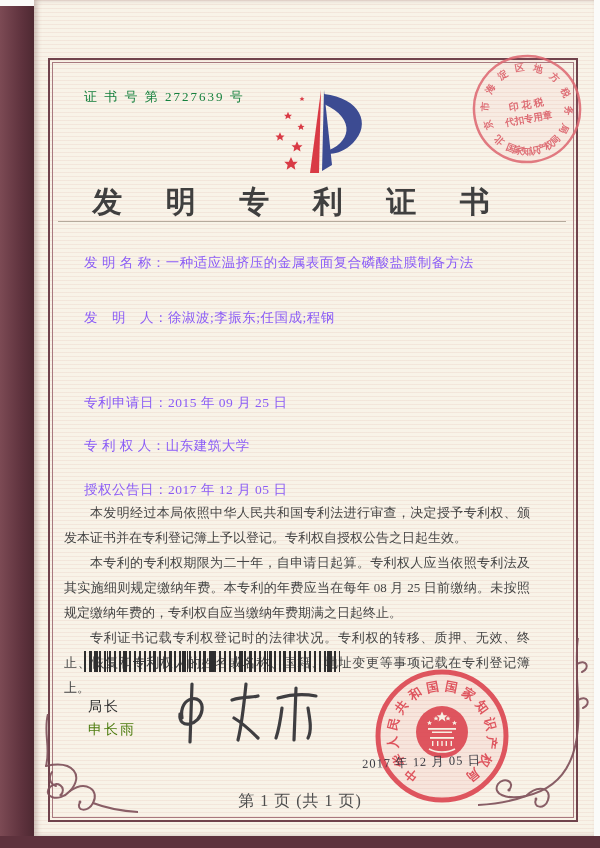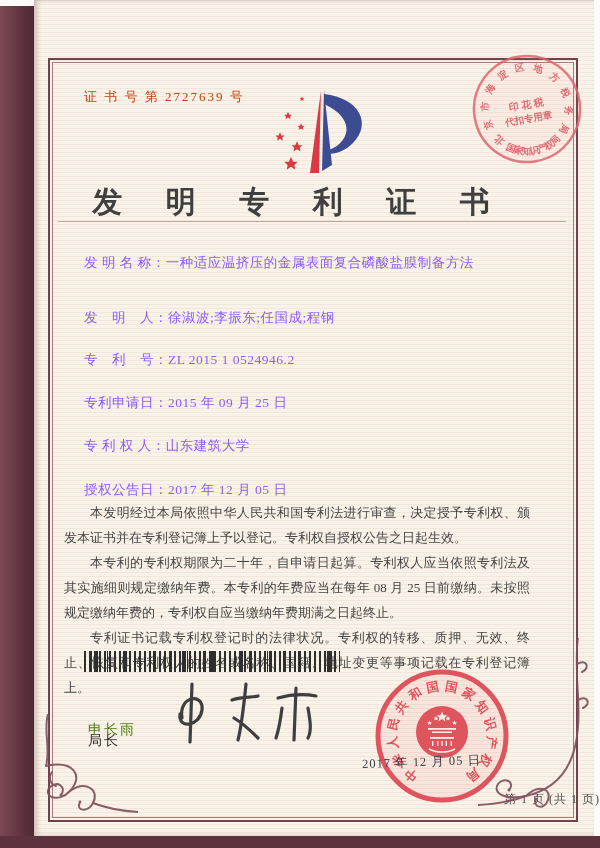--- a/index.html
+++ b/index.html
@@ -7,45 +7,45 @@
         overflow:hidden;font-family:"Liberation Serif",serif;}
   .spine{position:absolute;left:0;top:6px;width:34px;height:842px;
          background:linear-gradient(90deg,#7c4a54 0%,#5e323d 65%,#4e2932 100%);}
   .bottom-band{position:absolute;left:0;top:836px;width:600px;height:12px;background:#5e323d;}
   .paper{position:absolute;left:34px;top:0;width:560px;height:836px;background-color:#f8f3e8;
          background-image:repeating-linear-gradient(180deg,rgba(216,160,150,0.16) 0px,
            rgba(216,160,150,0.16) 1px,rgba(0,0,0,0) 1px,rgba(0,0,0,0) 4px);
          box-shadow:inset 3px 0 5px rgba(90,50,55,.28);}
   .frame-outer{position:absolute;left:48px;top:58px;width:526px;height:760px;border:2px solid #70434c;}
   .frame-inner{position:absolute;inset:2px;border:1px solid #a8797f;}
-  .cert-no{position:absolute;left:84px;top:88px;font-size:13px;letter-spacing:2px;color:#c2410c;}
+  .cert-no{position:absolute;left:84px;top:88px;font-size:13px;letter-spacing:2px;color:#15803d;}
   .logo{position:absolute;left:258px;top:86px;}
   .title{position:absolute;left:0;top:182px;width:100%;text-align:center;font-size:30px;
          font-weight:bold;color:#3f3f3f;letter-spacing:18px;box-sizing:border-box;
          white-space:nowrap;}
   .title-rule{position:absolute;left:58px;top:221px;width:508px;height:1px;background:#b5aa9c;}
   .field{position:absolute;left:84px;font-size:13.5px;color:#8b5cf6;letter-spacing:0.5px;white-space:nowrap;}
   .f1{top:254px}.f2{top:309px}.f3{top:351px}.f4{top:394px}.f5{top:437px}.f6{top:481px}
   .paras{position:absolute;left:64px;top:500px;width:466px;font-size:13px;line-height:25px;
          color:#454545;text-align:justify;}
   .paras p{margin:0;text-indent:2em;}
   .barcode{position:absolute;left:84px;top:651px;width:256px;height:21px;background-image:
      repeating-linear-gradient(90deg,#2e2e2e 0px,#2e2e2e 2px,transparent 2px,transparent 5px),
      repeating-linear-gradient(90deg,transparent 0px,transparent 7px,#2e2e2e 7px,#2e2e2e 8px,transparent 8px,transparent 16px),
      repeating-linear-gradient(90deg,transparent 0px,transparent 11px,#2e2e2e 11px,#2e2e2e 14px,transparent 14px,transparent 29px);}
-  .director-title{position:absolute;left:88px;top:732px;font-family:"Liberation Sans",sans-serif;
+  .director-title{position:absolute;left:88px;top:698px;font-family:"Liberation Sans",sans-serif;
          font-size:14px;color:#2f2f2f;letter-spacing:2px;}
   .director-name{position:absolute;left:88px;top:721px;font-family:"Liberation Sans",sans-serif;
          font-size:14px;color:#4d7c0f;letter-spacing:2px;}
   .sig{position:absolute;left:150px;top:680px;}
   .seal-date{position:absolute;left:362px;top:754px;font-size:12.5px;color:#3a3a42;
          letter-spacing:1px;transform:rotate(-2deg);white-space:nowrap;z-index:6;}
   .seal{position:absolute;left:370px;top:664px;opacity:.9;z-index:5;}
   .stamp{position:absolute;left:468px;top:50px;transform:rotate(-10deg);opacity:.85;z-index:5;}
-  .footer{position:absolute;left:0;top:791px;width:100%;text-align:right;font-size:12px;
+  .footer{position:absolute;left:0;top:791px;width:100%;text-align:center;font-size:16px;
          color:#4e4e4e;letter-spacing:1px;}
   .flourish-left{position:absolute;left:38px;top:714px;z-index:4;}
   .flourish-right{position:absolute;left:478px;top:638px;z-index:4;}
 </style>
 </head>
 <body>
 
 <div id="page">
 
   <div class="spine"></div>
@@ -98,21 +98,20 @@
       </g>
     <text y="-1" text-anchor="middle" font-size="10" font-weight="bold" fill="#d95560" font-family="'Liberation Serif',serif">印 花 税</text>
     <text y="13" text-anchor="middle" font-size="9.5" font-weight="bold" fill="#d95560" font-family="'Liberation Serif',serif">代扣专用章</text>
   </svg>
 
   <div class="title">发 明 专 利 证 书</div>
   <div class="title-rule"></div>
 
   <div class="field f1"><span>发 明 名 称：</span><span>一种适应温挤压的金属表面复合磷酸盐膜制备方法</span></div>
   <div class="field f2"><span>发　明　人：</span><span>徐淑波;李振东;任国成;程钢</span></div>
-  <div class="field f3"><span>专　利　号：</span><span>ZL 2015 1 0524946.2</span></div>
   <div class="field f4"><span>专利申请日：</span><span>2015 年 09 月 25 日</span></div>
   <div class="field f5"><span>专 利 权 人：</span><span>山东建筑大学</span></div>
   <div class="field f6"><span>授权公告日：</span><span>2017 年 12 月 05 日</span></div>
 
   <div class="paras">
     <p>本发明经过本局依照中华人民共和国专利法进行审查，决定授予专利权、颁发本证书并在专利登记簿上予以登记。专利权自授权公告之日起生效。</p>
     <p>本专利的专利权期限为二十年，自申请日起算。专利权人应当依照专利法及其实施细则规定缴纳年费。本专利的年费应当在每年 08 月 25 日前缴纳。未按照规定缴纳年费的，专利权自应当缴纳年费期满之日起终止。</p>
     <p>专利证书记载专利权登记时的法律状况。专利权的转移、质押、无效、终止、恢复和专利权人的姓名或名称、国籍、地址变更等事项记载在专利登记簿上。</p>
   </div>
 

